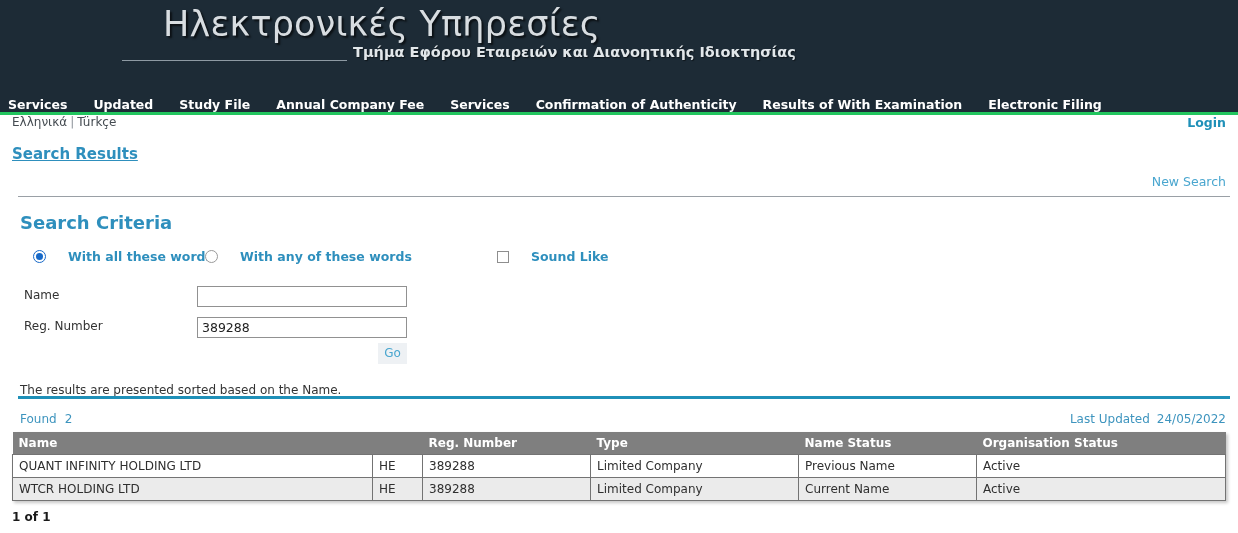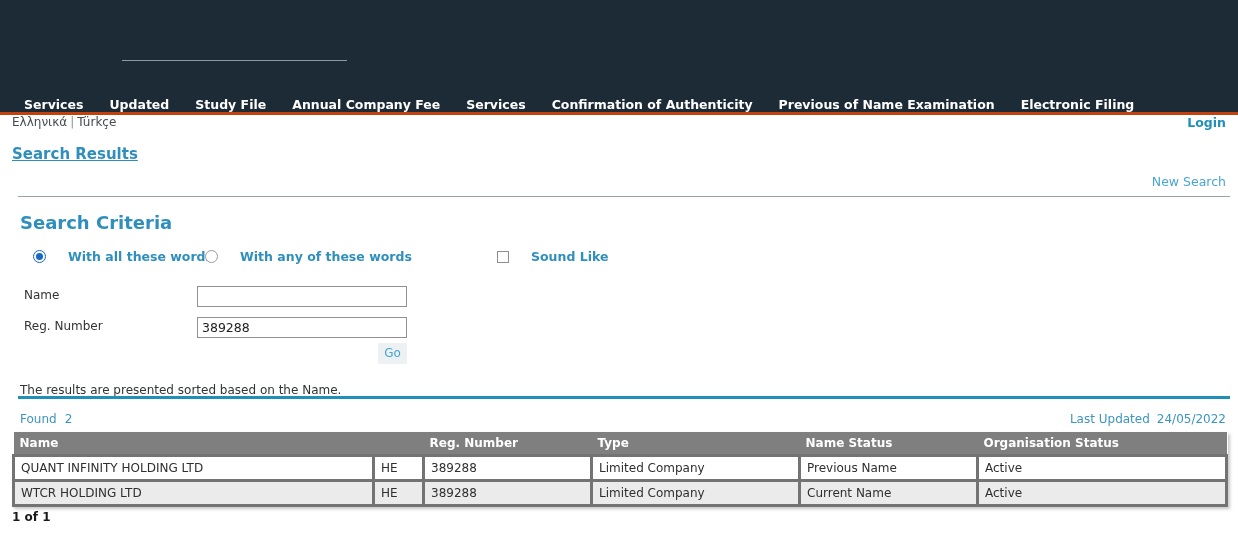--- a/index.html
+++ b/index.html
@@ -63,24 +63,24 @@
   }
 
   
   .navbar {
     position: absolute;
     left: 0;
     top: 96px;
     width: 1238px;
     height: 19px;
     background: #1d2b36;
-    border-bottom: 3px solid #c2410c;
+    border-bottom: 3px solid #22c55e;
     display: flex;
     align-items: center;
-    padding-left: 24px;
+    padding-left: 8px;
   }
   .nav-item {
     color: #ffffff;
     font-size: 12.5px;
     font-weight: bold;
     white-space: nowrap;
     margin-right: 26px;
     text-decoration: none;
     cursor: pointer;
     line-height: 19px;
@@ -299,21 +299,21 @@
     color: #ffffff;
     font-weight: bold;
     font-size: 12px;
     text-align: left;
     padding: 4px 6px;
     height: 19px;
     border: none;
     white-space: nowrap;
   }
   .results-table tbody td {
-    border: 3px solid #737373;
+    border: 1px solid #737373;
     padding: 4px 6px;
     height: 23px;
     color: #2f2f2f;
     white-space: nowrap;
     overflow: hidden;
     text-overflow: ellipsis;
   }
   .results-table tbody tr.row-even td { background: #ffffff; }
   .results-table tbody tr.row-odd  td { background: #ebebeb; }
 
@@ -333,32 +333,34 @@
     font-size: 12px;
     font-weight: bold;
     color: #1a1a1a;
   }
 </style>
 </head>
 <body>
 
 <div class="banner">
   <div class="banner-inner">
+    <div class="banner-title">Ηλεκτρονικές Υπηρεσίες</div>
     <div class="banner-rule"></div>
+    <div class="banner-subtitle">Τμήμα Εφόρου Εταιρειών και Διανοητικής Ιδιοκτησίας</div>
   </div>
 </div>
 
 <div class="navbar">
   <a class="nav-item">Services</a>
   <a class="nav-item">Updated</a>
   <a class="nav-item">Study File</a>
   <a class="nav-item">Annual Company Fee</a>
   <a class="nav-item">Services</a>
   <a class="nav-item">Confirmation of Authenticity</a>
-  <a class="nav-item">Previous of Name Examination</a>
+  <a class="nav-item">Results of With Examination</a>
   <a class="nav-item">Electronic Filing</a>
 </div>
 
 <div class="langstrip">
   <div class="lang-links">
     <a>Ελληνικά</a><span class="lang-sep">|</span><a>Türkçe</a>
   </div>
   <a class="login-link">Login</a>
 </div>
 

